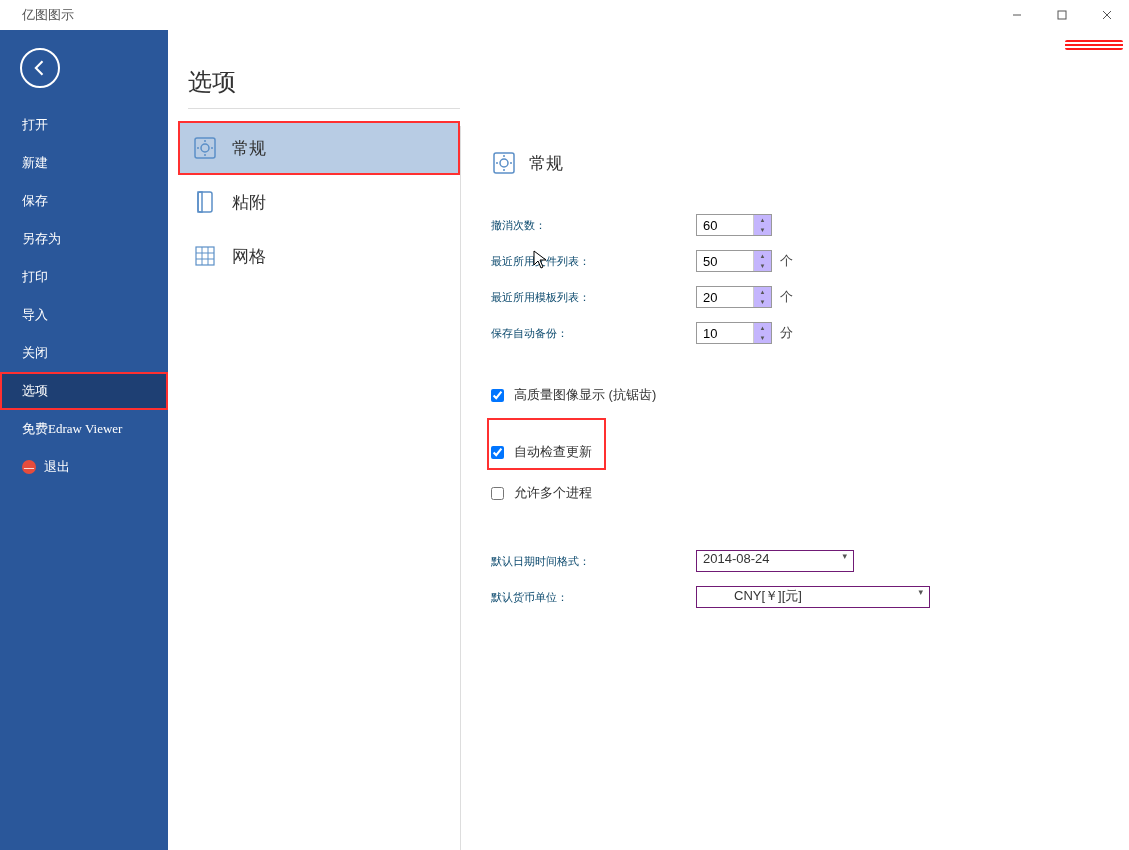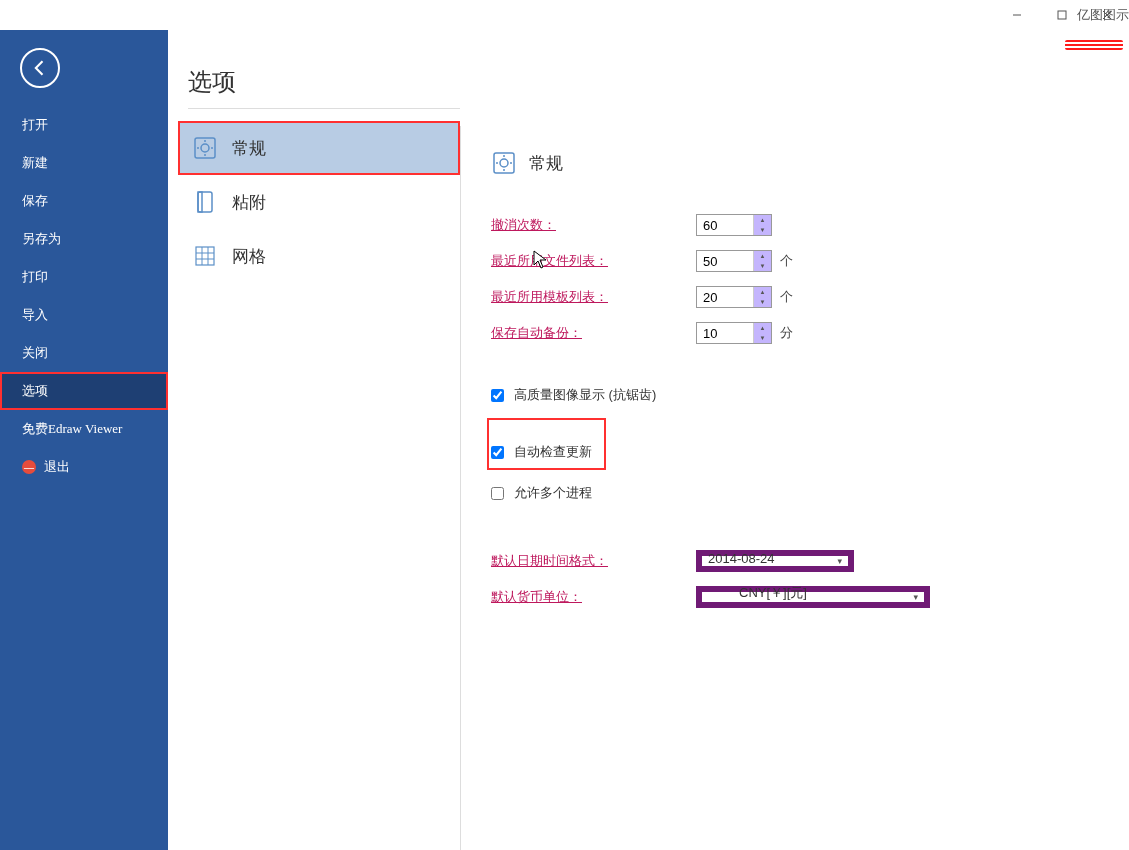--- a/index.html
+++ b/index.html
@@ -10,23 +10,24 @@
   width: 1129px;
   height: 850px;
   overflow: hidden;
   position: relative;
   background: #fff;
 }
 .titlebar {
   height: 30px;
   display: flex;
   align-items: center;
-  justify-content: flex-end;
+  justify-content: flex-start;
   position: relative;
   background: #fff;
+  padding-left: 22px;
 }
 .titlebar .title {
   color: #555;
   font-size: 13px;
 }
 .win-controls {
   position: absolute;
   right: 0; top: 0;
   display: flex;
   height: 30px;
@@ -160,23 +161,22 @@
   font-size: 17px;
   color: #333;
 }
 .form-row {
   display: flex;
   align-items: center;
   margin-bottom: 14px;
 }
 .form-label {
   width: 205px;
-  color: #be185d;
-  font-size: 13px;
-  text-decoration: underline;
+  color: #0c4a6e;
+  font-size: 11px;
 }
 .spinner {
   display: flex;
   align-items: center;
   border: 1px solid #999;
   height: 22px;
   width: 76px;
   background: #c4b5fd;
 }
 .spinner input {
@@ -224,24 +224,24 @@
   width: fit-content;
 }
 .check-row input[type=checkbox] {
   width: 13px; height: 13px;
   cursor: pointer;
 }
 .select-wrap {
   position: relative;
   width: 158px;
   height: 22px;
-  border: 6px solid #701a75;
+  border: 1px solid #701a75;
   background: #fff;
   display: flex;
-  align-items: flex-end;
+  align-items: flex-start;
   padding: 0 6px;
   cursor: pointer;
 }
 .select-wrap.wide { width: 234px; padding-left: 37px; }
 .select-wrap .caret {
   position: absolute;
   right: 6px;
   font-size: 9px;
   color: #555;
 }

